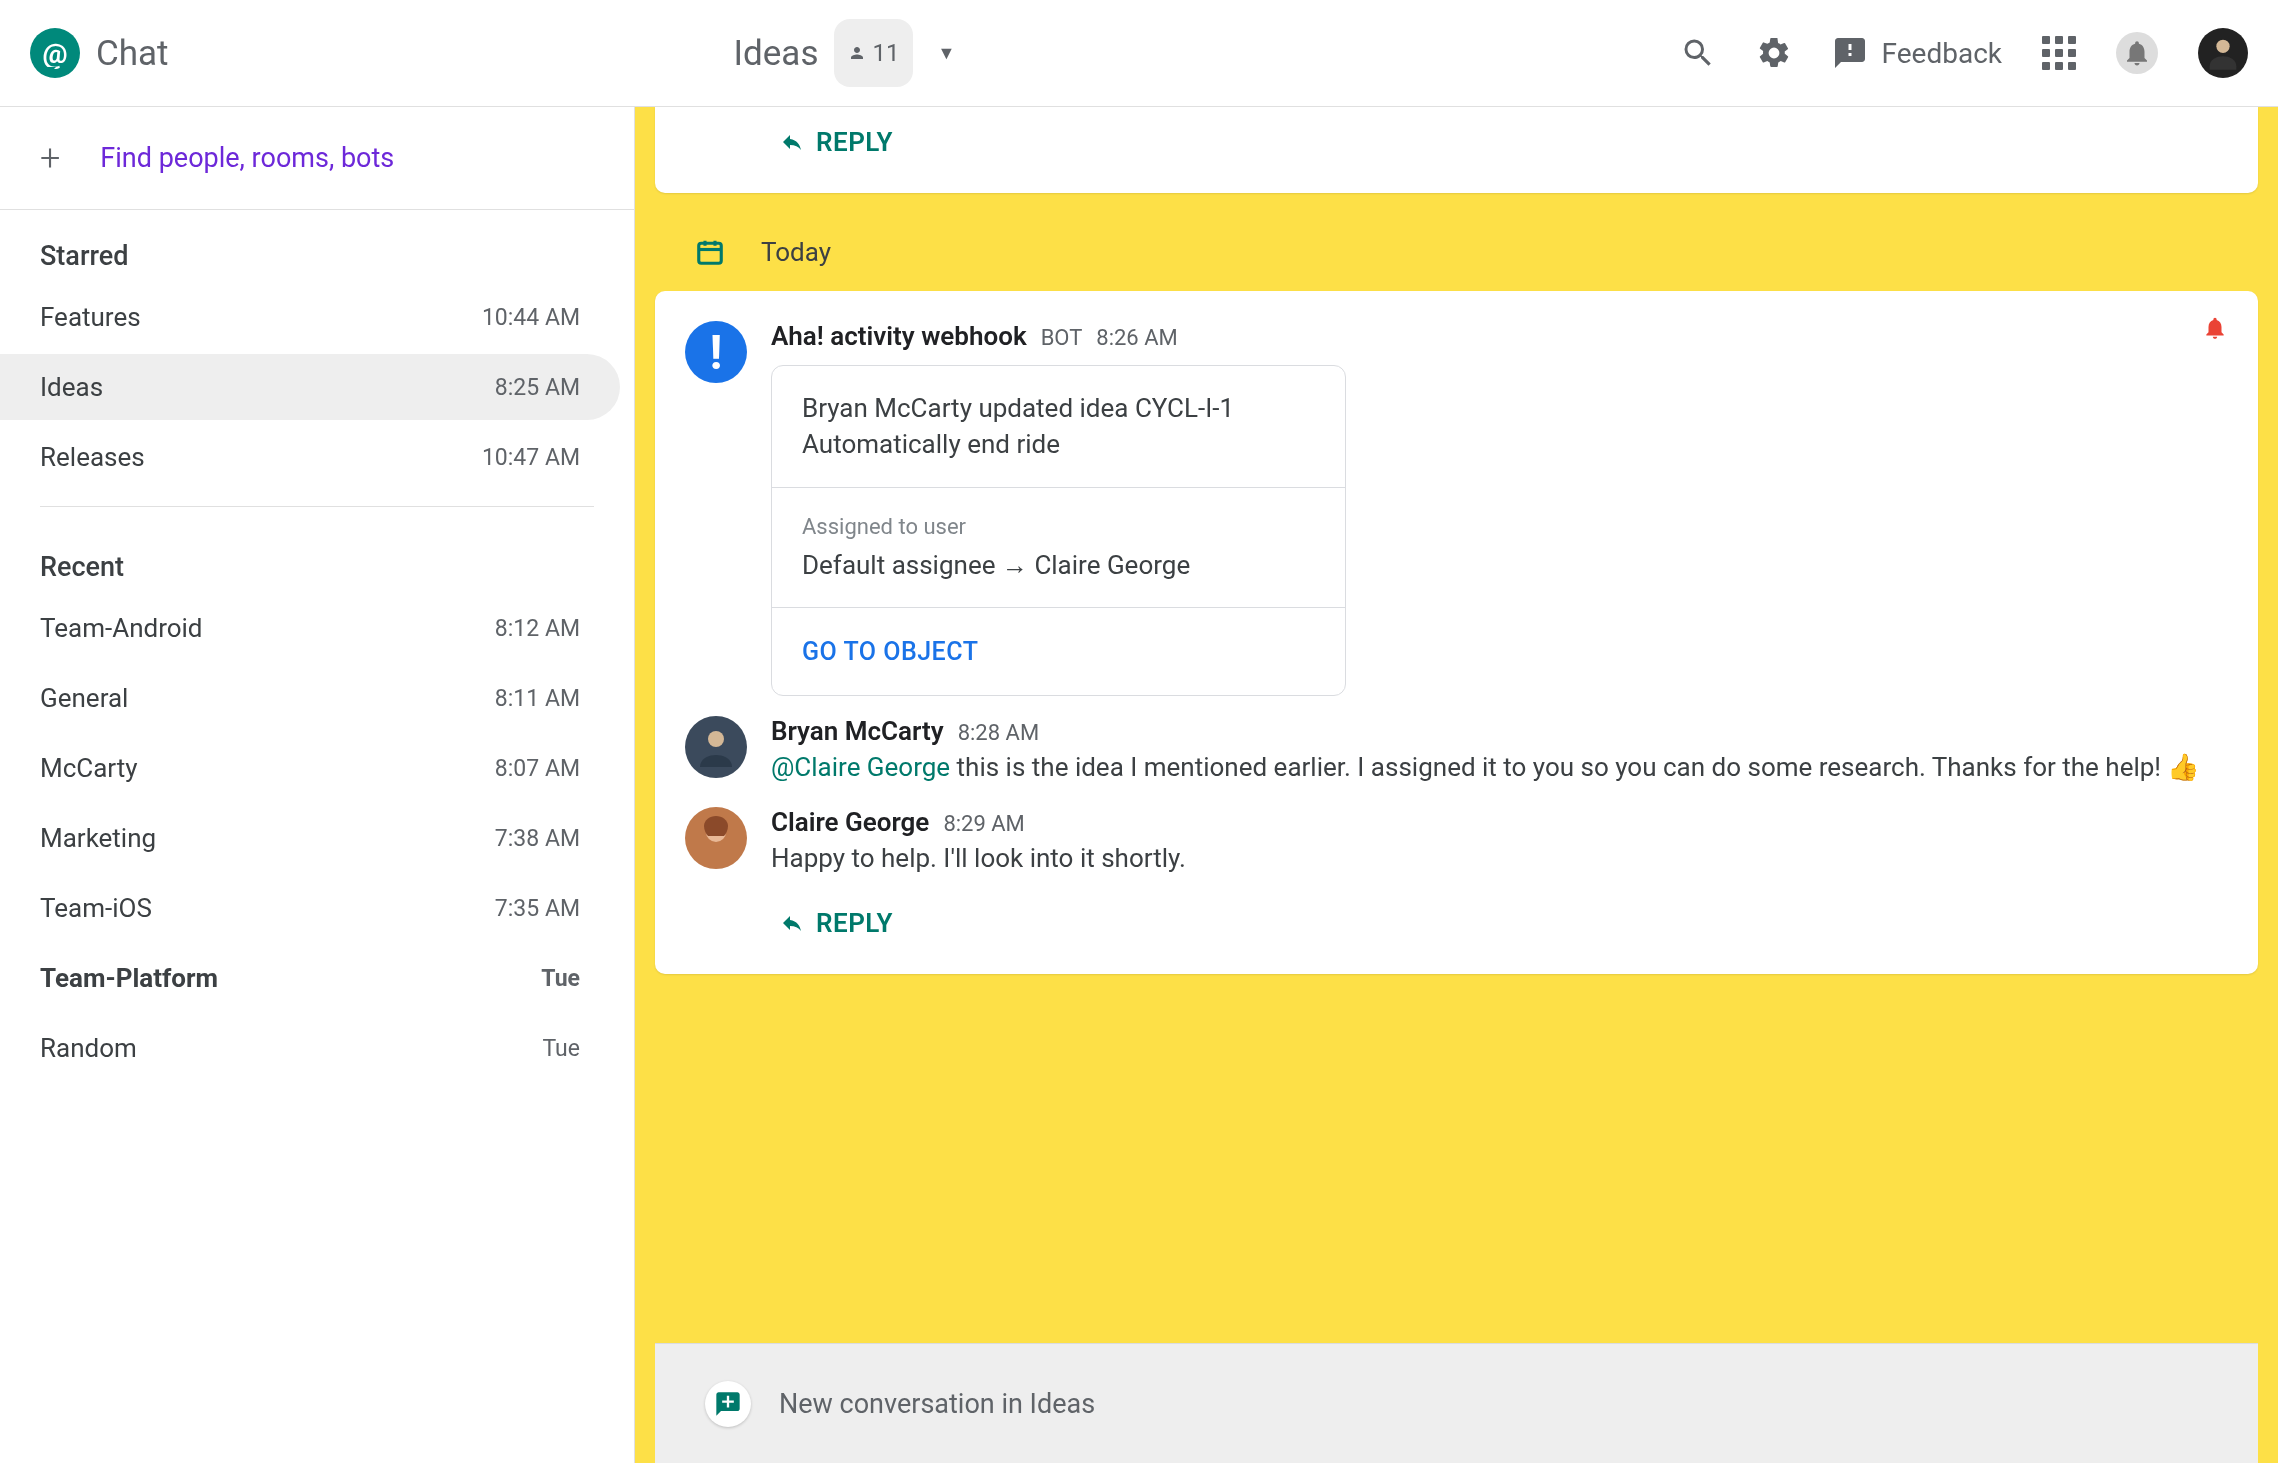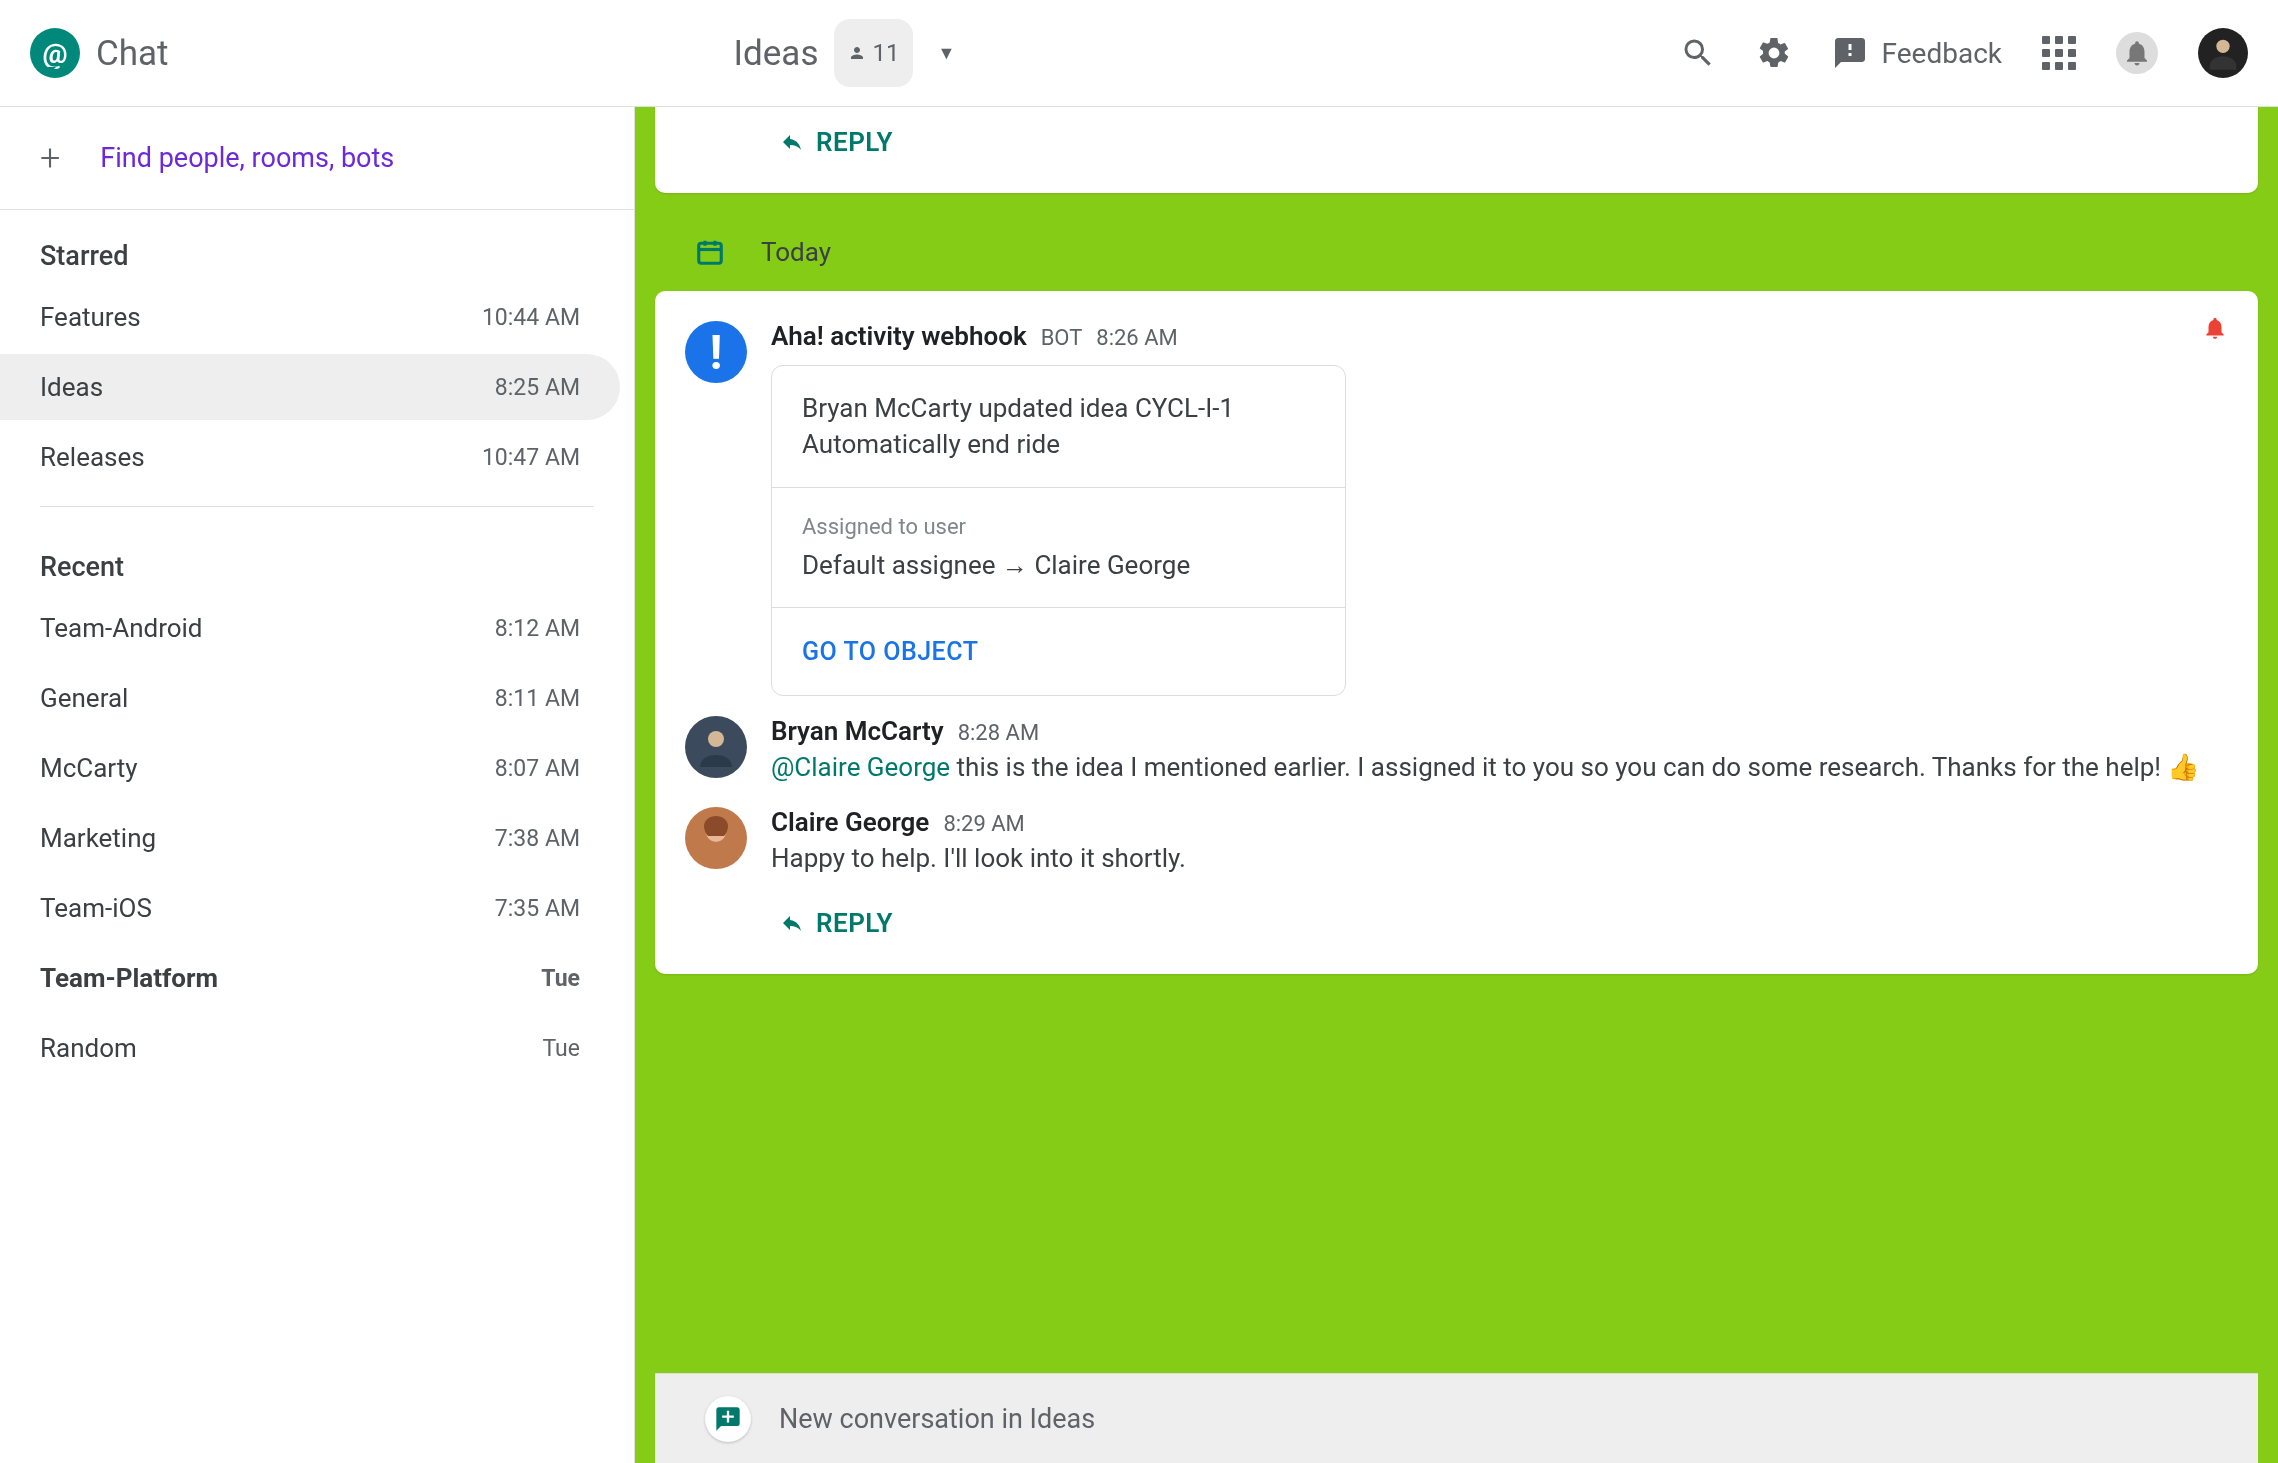--- a/index.html
+++ b/index.html
@@ -62,21 +62,21 @@
 }
 .sidebar-item {
   display: flex; align-items: center; justify-content: space-between;
   padding: 18px 40px; font-size: 26px; color: #3c4043;
   cursor: pointer; margin: 2px 14px 2px 0; border-radius: 0 40px 40px 0;
 }
 .sidebar-item.active { background: #eee; }
 .sidebar-item.bold { font-weight: 700; }
 .sidebar-item .time { color: #5f6368; font-size: 23px; }
 .separator { margin: 14px 40px; border-top: 1px solid #e0e0e0; }
-.main { flex: 1; background: #84cc16; overflow-y: auto; padding-bottom: 0; position: relative; }
+.main { flex: 1; background: #fde047; overflow-y: auto; padding-bottom: 0; position: relative; }
 .thread-card {
   background: #fff; border-radius: 10px; margin: 0 20px 20px 20px;
   box-shadow: 0 1px 2px rgba(0,0,0,0.1); padding: 20px 30px 28px 30px;
   position: relative;
 }
 .top-card { border-radius: 0 0 10px 10px; margin-top: 0; padding-top: 10px; }
 .reply-row { display: flex; align-items: center; gap: 12px; padding: 10px 0 8px 95px; }
 .reply-arrow { width: 24px; height: 24px; fill: #00796b; }
 .reply-label { color: #00796b; font-size: 26px; font-weight: 600; letter-spacing: 0.5px; }
 .date-row { display: flex; align-items: center; gap: 36px; padding: 24px 0 24px 60px; }
@@ -107,21 +107,21 @@
 }
 .action-link { color: #1a73e8; font-size: 25px; font-weight: 500; letter-spacing: 0.5px; cursor: pointer; }
 .bell-icon {
   position: absolute; top: 24px; right: 30px;
   width: 26px; height: 26px; fill: #ea4335;
 }
 .msg-followup { margin-top: 20px; }
 .msg-text { font-size: 26px; color: #3c4043; line-height: 1.5; margin-top: 2px; }
 .mention { color: #00796b; }
 .composer {
-  position: absolute; bottom: 0; left: 20px; right: 20px; height: 90px;
+  position: absolute; bottom: 0; left: 20px; right: 20px; height: 120px;
   border-top: 1px solid #dadce0; background: #EEEEEE;
   display: flex; align-items: center; gap: 28px; padding-left: 50px;
 }
 .composer-icon {
   width: 46px; height: 46px; border-radius: 50%; background: #fff;
   display: flex; align-items: center; justify-content: center;
   box-shadow: 0 1px 3px rgba(0,0,0,0.2);
 }
 .composer-icon svg { width: 28px; height: 28px; fill: #00796b; }
 .composer-text { font-size: 27px; color: #5f6368; }

